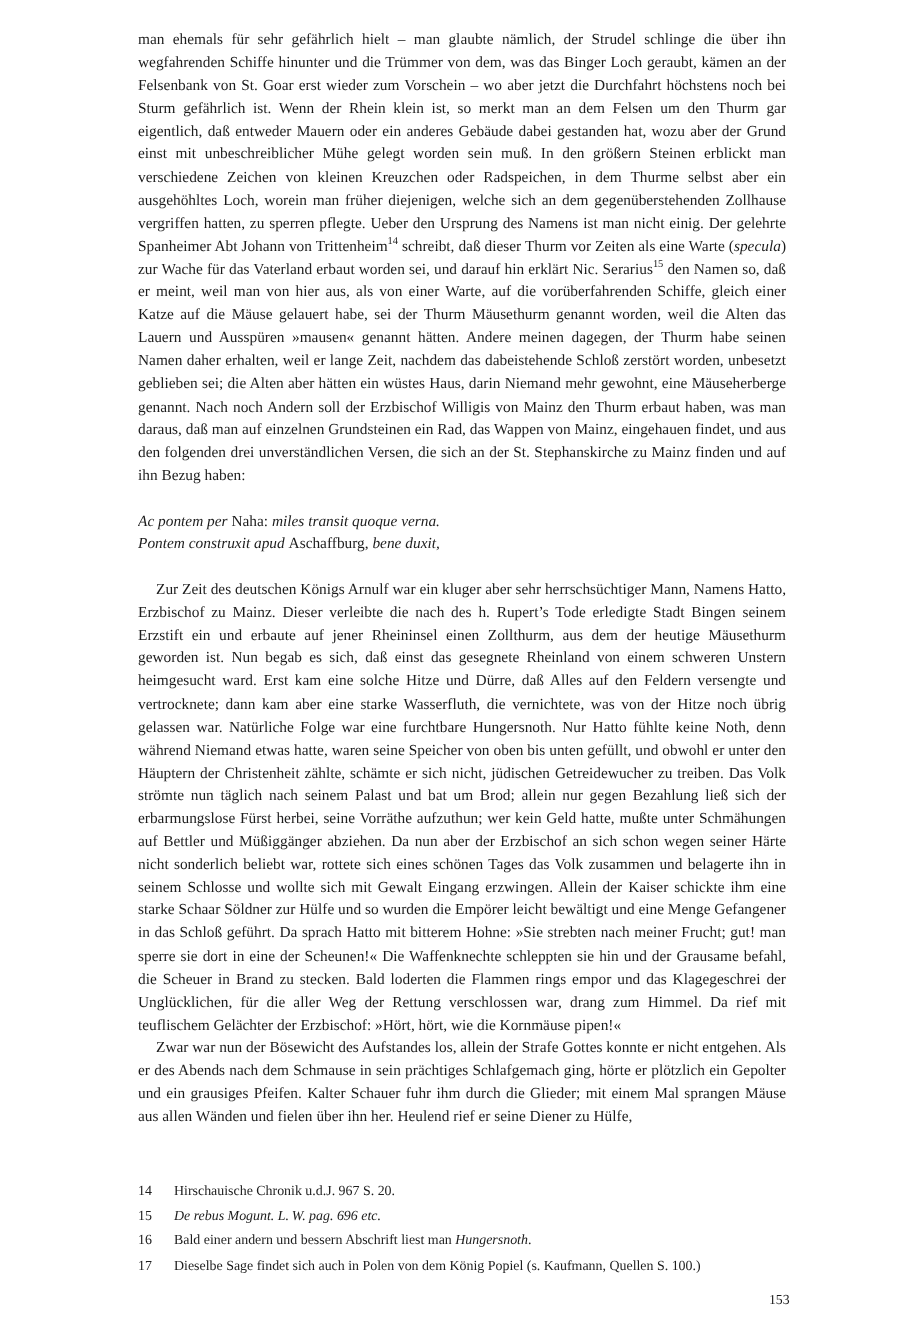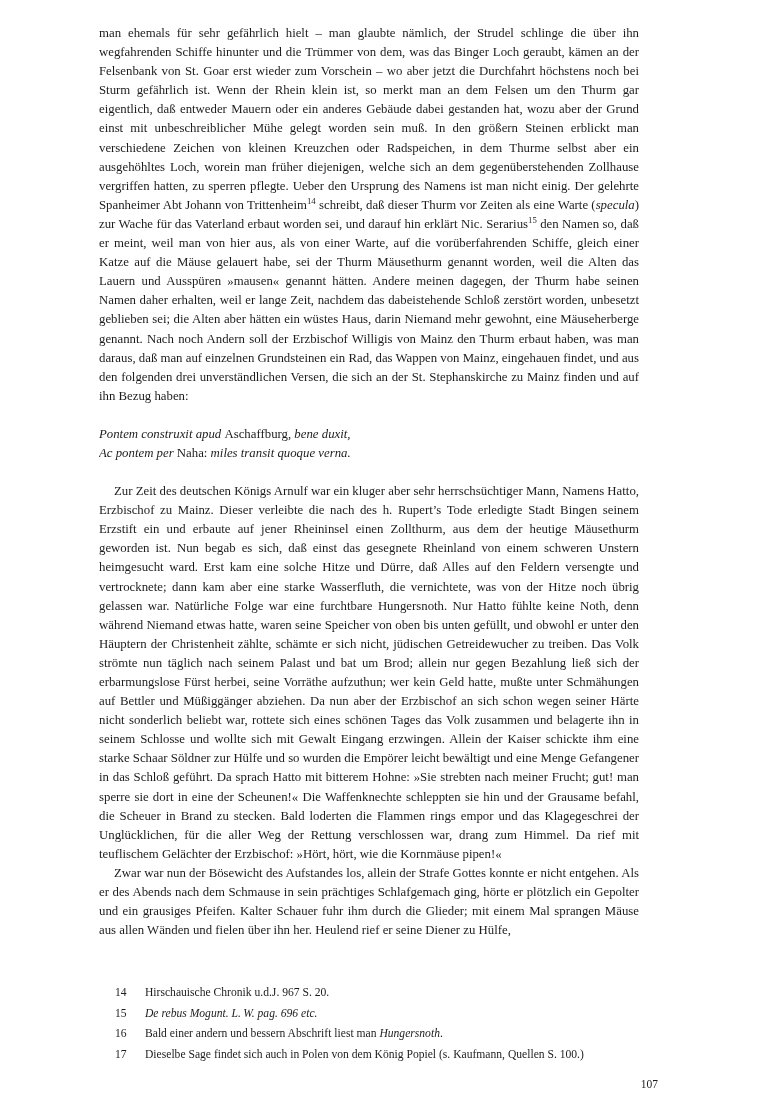--- a/index.html
+++ b/index.html
@@ -17,21 +17,21 @@
   }
   .page {
     position: relative;
     width: 770px;
     height: 1100px;
     box-sizing: border-box;
   }
   .content {
     position: absolute;
     top: 24px;
-    left: 99px;
+    left: 115px;
     width: 540px;
     height: 945px;
     overflow: hidden;
   }
   .para {
     margin: 0;
     font-size: 12.8px;
     line-height: 19.1px;
     text-align: justify;
     hyphens: auto;
@@ -85,22 +85,22 @@
 </head>
 <body>
 
 <div class="page">
 
   <div class="content">
 
     <p class="para"><span>man ehemals für sehr gefährlich hielt – man glaubte nämlich, der Strudel schlinge die über ihn wegfahrenden Schiffe hinunter und die Trümmer von dem, was das Binger Loch geraubt, kämen an der Felsenbank von St. Goar erst wieder zum Vorschein – wo aber jetzt die Durchfahrt höchstens noch bei Sturm gefährlich ist. Wenn der Rhein klein ist, so merkt man an dem Felsen um den Thurm gar eigentlich, daß entweder Mauern oder ein anderes Gebäude dabei gestanden hat, wozu aber der Grund einst mit unbeschreiblicher Mühe gelegt worden sein muß. In den größern Steinen erblickt man verschiedene Zeichen von kleinen Kreuzchen oder Radspeichen, in dem Thurme selbst aber ein ausgehöhltes Loch, worein man früher diejenigen, welche sich an dem gegenüberstehenden Zollhause vergriffen hatten, zu sperren pflegte. Ueber den Ursprung des Namens ist man nicht einig. Der gelehrte Spanheimer Abt Johann von Trittenheim</span><sup>14</sup><span> schreibt, daß dieser Thurm vor Zeiten als eine Warte (</span><em>specula</em><span>) zur Wache für das Vaterland erbaut worden sei, und darauf hin erklärt Nic. Serarius</span><sup>15</sup><span> den Namen so, daß er meint, weil man von hier aus, als von einer Warte, auf die vorüberfahrenden Schiffe, gleich einer Katze auf die Mäuse gelauert habe, sei der Thurm Mäusethurm genannt worden, weil die Alten das Lauern und Ausspüren »mausen« genannt hätten. Andere meinen dagegen, der Thurm habe seinen Namen daher erhalten, weil er lange Zeit, nachdem das dabeistehende Schloß zerstört worden, unbesetzt geblieben sei; die Alten aber hätten ein wüstes Haus, darin Niemand mehr gewohnt, eine Mäuseherberge genannt. Nach noch Andern soll der Erzbischof Willigis von Mainz den Thurm erbaut haben, was man daraus, daß man auf einzelnen Grundsteinen ein Rad, das Wappen von Mainz, eingehauen findet, und aus den folgenden drei unverständlichen Versen, die sich an der St. Stephanskirche zu Mainz finden und auf ihn Bezug haben:</span></p>
 
     <div class="verse">
+      <p class="verse-line"><em>Ac pontem per </em><span>Naha:</span><em> miles transit quoque verna.</em></p>
       <p class="verse-line"><em>Pontem construxit apud </em><span>Aschaffburg,</span><em> bene duxit,</em></p>
-      <p class="verse-line"><em>Ac pontem per </em><span>Naha:</span><em> miles transit quoque verna.</em></p>
     </div>
 
 
     <p class="para indent"><span>Zur Zeit des deutschen Königs Arnulf war ein kluger aber sehr herrschsüchtiger Mann, Namens Hatto, Erzbischof zu Mainz. Dieser verleibte die nach des h. Rupert’s Tode erledigte Stadt Bingen seinem Erzstift ein und erbaute auf jener Rheininsel einen Zollthurm, aus dem der heutige Mäusethurm geworden ist. Nun begab es sich, daß einst das gesegnete Rheinland von einem schweren Unstern heimgesucht ward. Erst kam eine solche Hitze und Dürre, daß Alles auf den Feldern versengte und vertrocknete; dann kam aber eine starke Wasserfluth, die vernichtete, was von der Hitze noch übrig gelassen war. Natürliche Folge war eine furchtbare Hungersnoth. Nur Hatto fühlte keine Noth, denn während Niemand etwas hatte, waren seine Speicher von oben bis unten gefüllt, und obwohl er unter den Häuptern der Christenheit zählte, schämte er sich nicht, jüdischen Getreidewucher zu treiben. Das Volk strömte nun täglich nach seinem Palast und bat um Brod; allein nur gegen Bezahlung ließ sich der erbarmungslose Fürst herbei, seine Vorräthe aufzuthun; wer kein Geld hatte, mußte unter Schmähungen auf Bettler und Müßiggänger abziehen. Da nun aber der Erzbischof an sich schon wegen seiner Härte nicht sonderlich beliebt war, rottete sich eines schönen Tages das Volk zusammen und belagerte ihn in seinem Schlosse und wollte sich mit Gewalt Eingang erzwingen. Allein der Kaiser schickte ihm eine starke Schaar Söldner zur Hülfe und so wurden die Empörer leicht bewältigt und eine Menge Gefangener in das Schloß geführt. Da sprach Hatto mit bitterem Hohne: »Sie strebten nach meiner Frucht; gut! man sperre sie dort in eine der Scheunen!« Die Waffenknechte schleppten sie hin und der Grausame befahl, die Scheuer in Brand zu stecken. Bald loderten die Flammen rings empor und das Klagegeschrei der Unglücklichen, für die aller Weg der Rettung verschlossen war, drang zum Himmel. Da rief mit teuflischem Gelächter der Erzbischof: »Hört, hört, wie die Kornmäuse pipen!«</span></p>
 
     <p class="para indent"><span>Zwar war nun der Bösewicht des Aufstandes los, allein der Strafe Gottes konnte er nicht entgehen. Als er des Abends nach dem Schmause in sein prächtiges Schlafgemach ging, hörte er plötzlich ein Gepolter und ein grausiges Pfeifen. Kalter Schauer fuhr ihm durch die Glieder; mit einem Mal sprangen Mäuse aus allen Wänden und fielen über ihn her. Heulend rief er seine Diener zu Hülfe,</span></p>
 
   </div>
 
   <div class="footnotes">
@@ -120,15 +120,15 @@
       <span class="fn-text"><span>Bald einer andern und bessern Abschrift liest man </span><em>Hungersnoth</em><span>.</span></span>
     </div>
 
     <div class="footnote">
       <span class="fn-marker">17</span>
       <span class="fn-text"><span>Dieselbe Sage findet sich auch in Polen von dem König Popiel (s. Kaufmann, Quellen S. 100.)</span></span>
     </div>
 
   </div>
 
-  <div class="page-number">107</div>
+  <div class="page-number">153</div>
 
 </div>
 
 </body></html>

